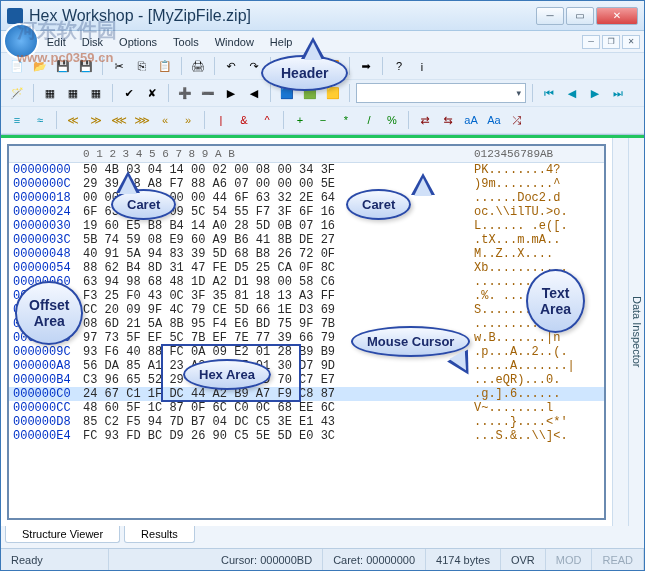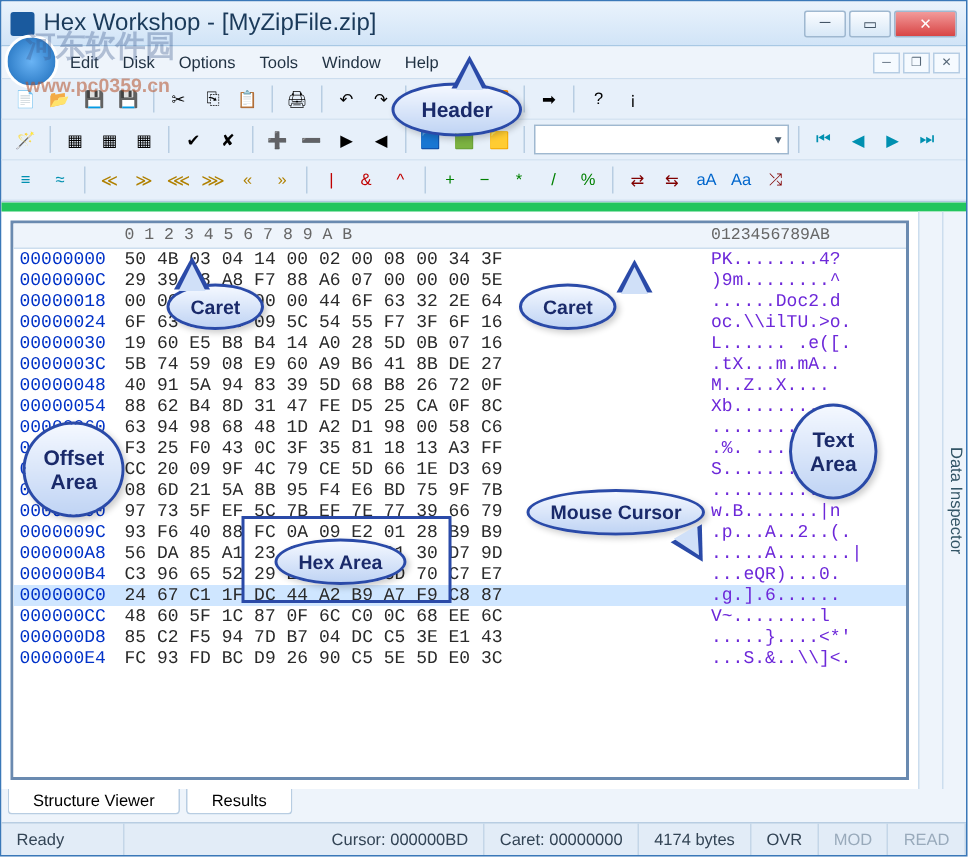--- a/index.html
+++ b/index.html
@@ -16,31 +16,31 @@
 .mdibtns{margin-left:auto;display:flex;gap:2px}
 .mdibtn{width:18px;height:14px;border:1px solid #b6cde4;background:#f5faff;font-size:8px;display:flex;align-items:center;justify-content:center;color:#567}
 .watermark{position:absolute;top:16px;left:16px;font-size:20px;color:rgba(60,90,140,.35);font-weight:bold;z-index:50;pointer-events:none}
 .logo{position:absolute;top:22px;left:2px;width:36px;height:36px;background:radial-gradient(#6ab4f5,#1a6ab8);border-radius:50%;border:2px solid #fff;z-index:49;pointer-events:none}
 .toolbars{background:#e7f0fa;border-bottom:1px solid #b0c8e0}
 .toolbar{height:27px;display:flex;align-items:center;padding:2px 6px;gap:3px;border-bottom:1px solid #d6e4f2}
 .tbtn{width:20px;height:20px;border:1px solid transparent;display:flex;align-items:center;justify-content:center;font-size:11px;border-radius:2px}
 .sep{width:1px;height:18px;background:#b8cde2;margin:0 3px}
 .combo{width:170px;height:20px;border:1px solid #9fb8d0;background:#fff;display:flex;align-items:center;padding:0 4px}
 .combo::after{content:"▾";margin-left:auto;color:#456;font-size:9px}
-.workarea{flex:1;display:flex;background:#fff;border-top:6px solid #22c55e;overflow:hidden}
+.workarea{flex:1;display:flex;background:#fff;border-top:3px solid #22c55e;overflow:hidden}
 .hexpanel{flex:1;display:flex;flex-direction:column;font-family:"Courier New",monospace;font-size:12px;border:2px solid #6a8ab0;margin:6px;position:relative}
 .hexheader{display:flex;background:#eef4fb;border-bottom:1px solid #cde;color:#666;font-size:11px;padding:2px 0}
 .offcol{width:74px;text-align:center}
 .hexcols{flex:1;letter-spacing:0}
 .asccol{width:130px}
 .hexbody{flex:1;overflow:hidden;background:#fff}
 .hexrow{display:flex;height:14px;line-height:14px;white-space:pre}
 .offset{width:74px;color:#0032c8;padding-left:4px}
 .hexdata{flex:1;color:#2a2a2a}
-.ascdata{width:130px;color:#6d28d9}
+.ascdata{width:130px;color:#a16207}
 .sidepanel{width:16px;background:#eef4fb;border-left:1px solid #cde;writing-mode:vertical-rl;text-align:center;padding:6px 1px;color:#356;font-size:11px}
 .tabstrip{height:24px;background:#eef4fb;border-top:1px solid #cde;display:flex;align-items:flex-end;padding:0 6px}
 .ftab{border:1px solid #9fb8d0;border-bottom:none;background:#fff;padding:2px 10px;font-size:11px;display:flex;align-items:center;gap:4px;border-radius:3px 3px 0 0}
 .ftab::before{content:"";width:12px;height:12px;background:#b8d4ec;border:1px solid #789;display:inline-block}
 .bottomtabs{height:22px;background:#eef4fb;display:flex;align-items:flex-start}
 .btab{border:1px solid #b8cde2;border-top:none;padding:2px 16px;background:#fff;margin-left:4px;border-radius:0 0 3px 3px;font-size:11px}
 .statusbar{height:22px;background:#e2ecf7;border-top:1px solid #b8cde2;display:flex;align-items:center;font-size:11px;color:#345}
 .statusbar>div{padding:0 10px;border-right:1px solid #c4d6e8;height:100%;display:flex;align-items:center}
 .statusbar .fill{flex:1;border-right:none}
 .callout{position:absolute;z-index:60;pointer-events:none}
@@ -211,21 +211,21 @@
     <div class="sidepanel">Data Inspector</div>
   </div>
 
 
   <div class="bottomtabs">
     <div class="btab">Structure Viewer</div>
     <div class="btab">Results</div>
   </div>
 
   <div class="statusbar">
-    <div style="width:82px">Ready</div>
+    <div style="width:108px">Ready</div>
     <div class="fill"></div>
     <div>Cursor: 000000BD</div>
     <div>Caret: 00000000</div>
     <div>4174 bytes</div>
     <div>OVR</div>
     <div style="color:#9ab">MOD</div>
     <div style="color:#9ab">READ</div>
   </div>
 
   <div class="callout" style="top:54px;left:260px">

